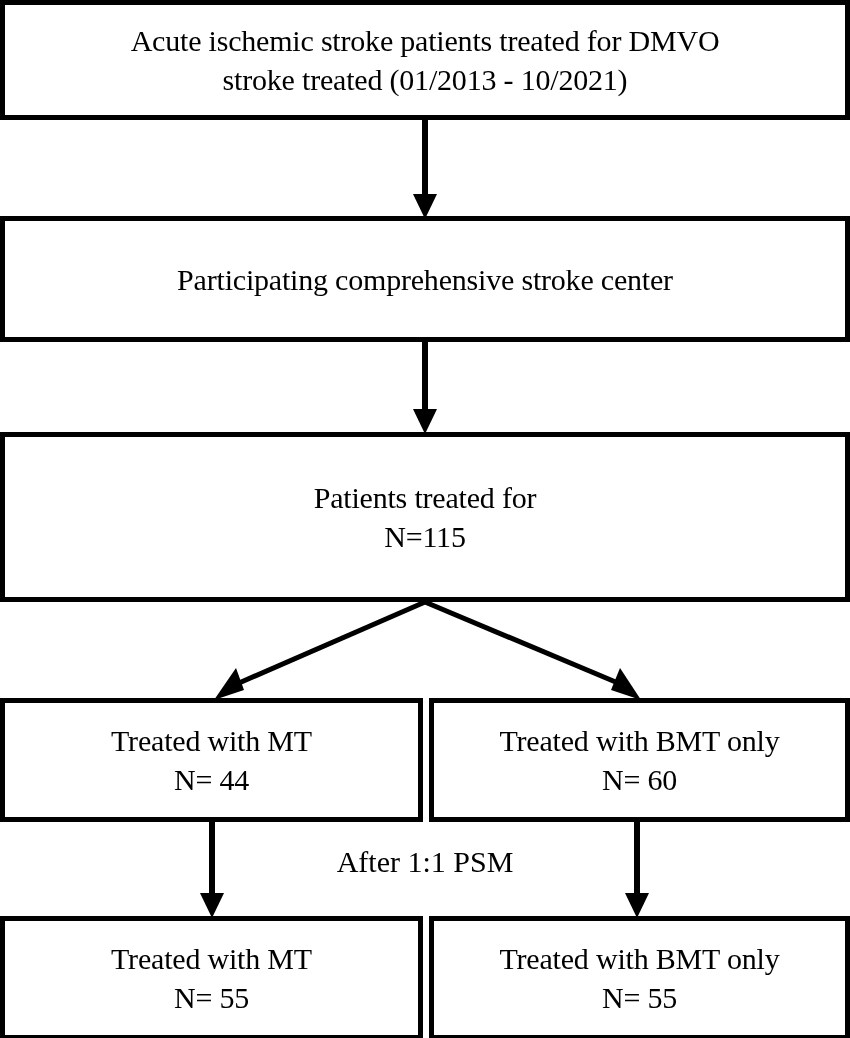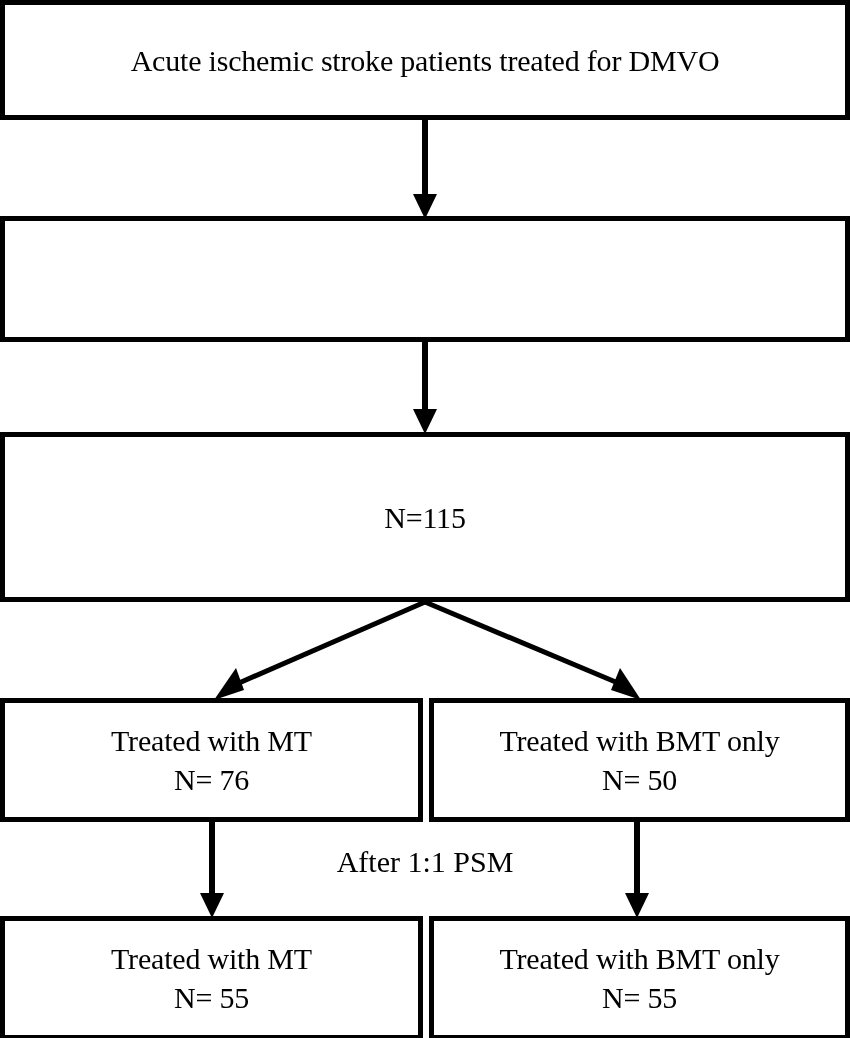--- a/index.html
+++ b/index.html
@@ -109,37 +109,40 @@
     </g>
 
     <g>
       <line x1="637" y1="822" x2="637" y2="895" stroke="#000000" stroke-width="6"></line>
       <polygon points="625,893 649,893 637,918" fill="#000000"></polygon>
     </g>
   </svg>
 
   <div class="node-box" id="box-source">
     <span class="node-line">Acute ischemic stroke patients treated for DMVO</span>
+    <span class="node-line">stroke treated (01/2013 - 10/2021)</span>
   </div>
 
   <div class="node-box" id="box-centers">
+    <span class="node-line">Participating comprehensive stroke center</span>
   </div>
 
   <div class="node-box" id="box-cohort">
+    <span class="node-line">Patients treated for</span>
     <span class="node-line">N=115</span>
   </div>
 
   <div class="node-box" id="box-mt-pre">
     <span class="node-line">Treated with MT</span>
-    <span class="node-line">N= 76</span>
+    <span class="node-line">N= 44</span>
   </div>
 
   <div class="node-box" id="box-bmt-pre">
     <span class="node-line">Treated with BMT only</span>
-    <span class="node-line">N= 50</span>
+    <span class="node-line">N= 60</span>
   </div>
 
   <div id="psm-caption">
     <span>After 1:1 PSM</span>
   </div>
 
   <div class="node-box" id="box-mt-post">
     <span class="node-line">Treated with MT</span>
     <span class="node-line">N= 55</span>
   </div>

